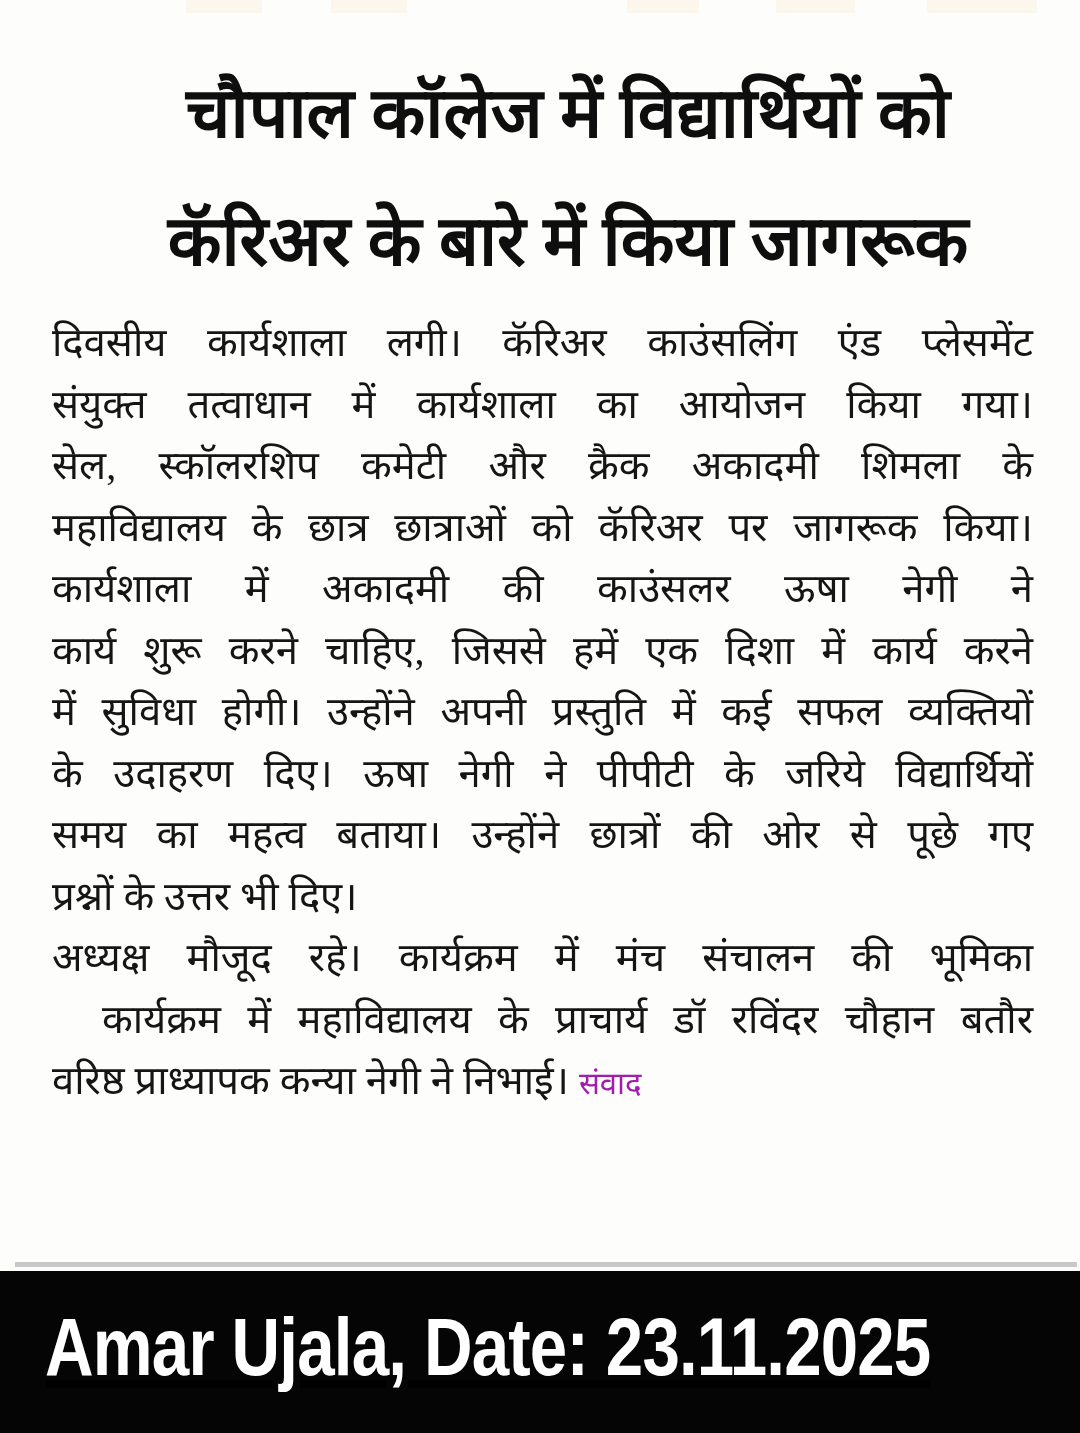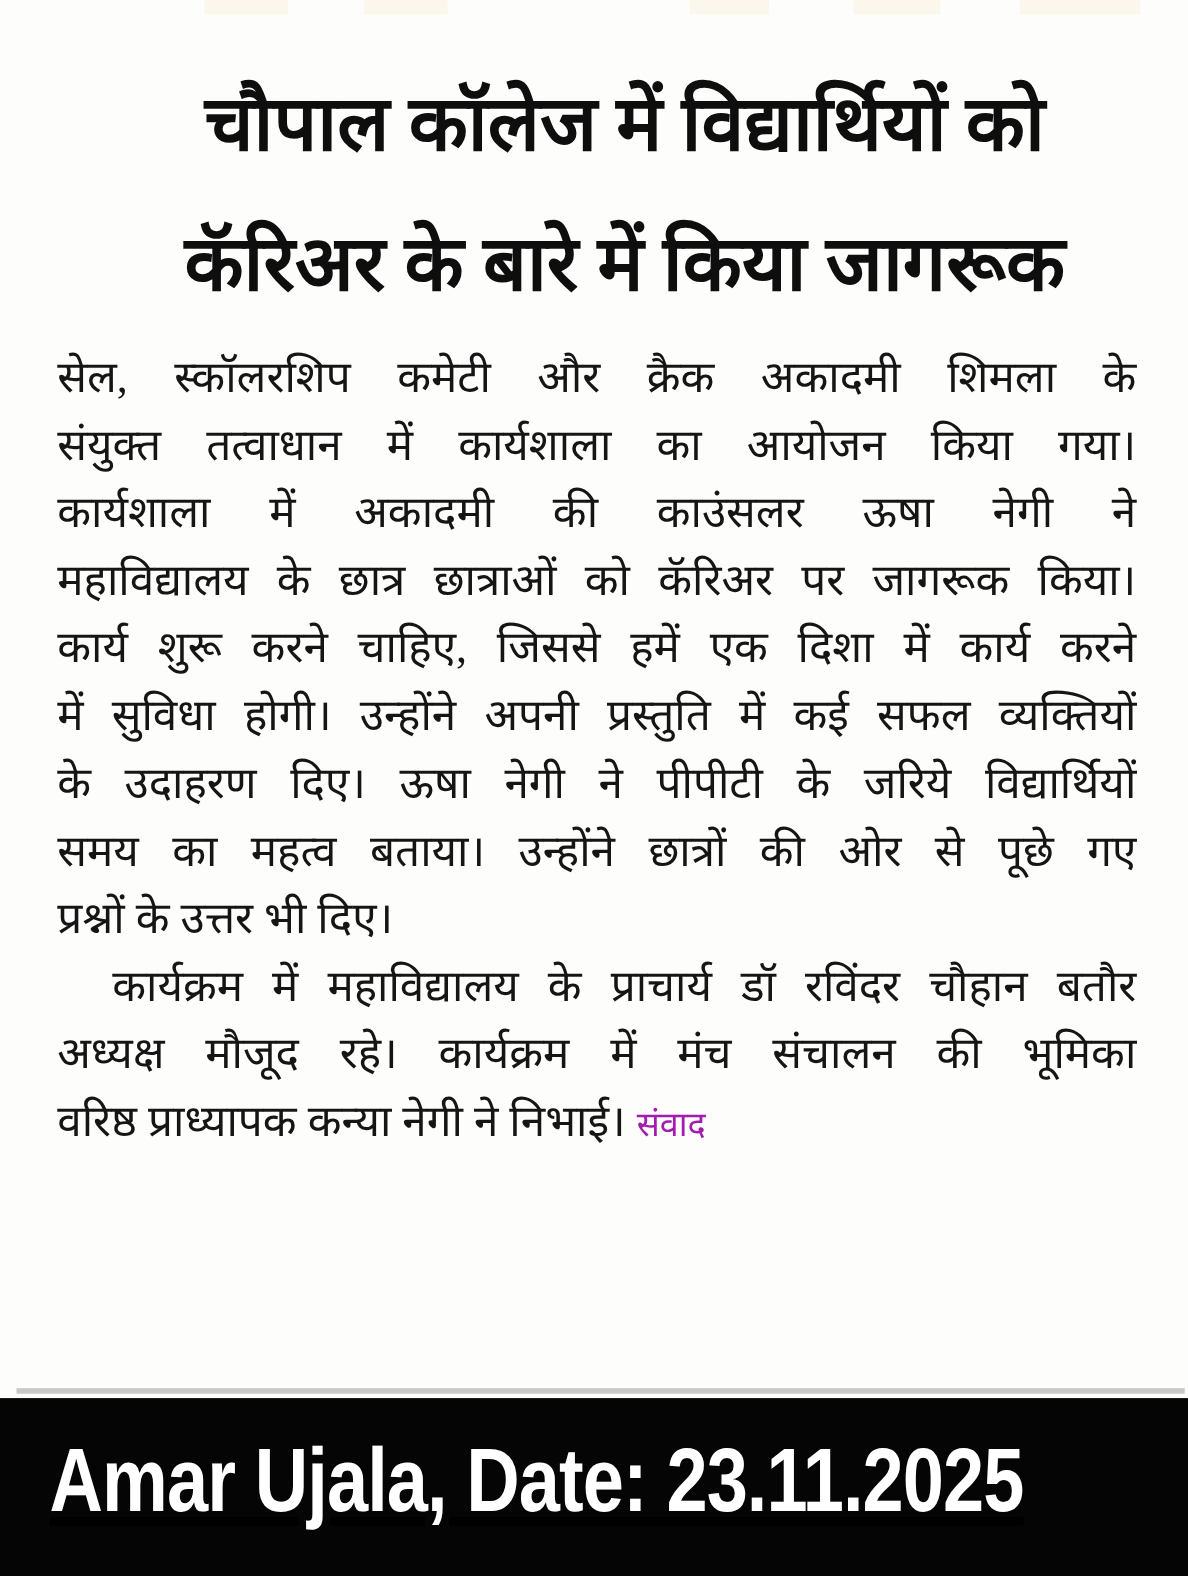--- a/index.html
+++ b/index.html
@@ -120,31 +120,32 @@
   <div class="top-artifact ta3"></div>
   <div class="top-artifact ta4"></div>
   <div class="top-artifact ta5"></div>
 
   <h1 class="headline">
     <div>चौपाल कॉलेज में विद्यार्थियों को</div>
     <div>कॅरिअर के बारे में किया जागरूक</div>
   </h1>
 
   <div class="article-body">
+    <div class="article-line">दिवसीय कार्यशाला लगी। कॅरिअर काउंसलिंग एंड प्लेसमेंट</div>
+    <div class="article-line">संयुक्त तत्वाधान में कार्यशाला का आयोजन किया गया।</div>
     <div class="article-line">सेल, स्कॉलरशिप कमेटी और क्रैक अकादमी शिमला के</div>
-    <div class="article-line">संयुक्त तत्वाधान में कार्यशाला का आयोजन किया गया।</div>
+    <div class="article-line">महाविद्यालय के छात्र छात्राओं को कॅरिअर पर जागरूक किया।</div>
     <div class="article-line">कार्यशाला में अकादमी की काउंसलर ऊषा नेगी ने</div>
-    <div class="article-line">महाविद्यालय के छात्र छात्राओं को कॅरिअर पर जागरूक किया।</div>
     <div class="article-line">कार्य शुरू करने चाहिए, जिससे हमें एक दिशा में कार्य करने</div>
     <div class="article-line">में सुविधा होगी। उन्होंने अपनी प्रस्तुति में कई सफल व्यक्तियों</div>
     <div class="article-line">के उदाहरण दिए। ऊषा नेगी ने पीपीटी के जरिये विद्यार्थियों</div>
     <div class="article-line">समय का महत्व बताया। उन्होंने छात्रों की ओर से पूछे गए</div>
     <div class="article-line left-last">प्रश्नों के उत्तर भी दिए।</div>
+    <div class="article-line">अध्यक्ष मौजूद रहे। कार्यक्रम में मंच संचालन की भूमिका</div>
     <div class="article-line indent">कार्यक्रम में महाविद्यालय के प्राचार्य डॉ रविंदर चौहान बतौर</div>
-    <div class="article-line">अध्यक्ष मौजूद रहे। कार्यक्रम में मंच संचालन की भूमिका</div>
     <div class="article-line left-last"><span>वरिष्ठ प्राध्यापक कन्या नेगी ने निभाई।</span> <span class="credit">संवाद</span></div>
   </div>
 
   <div class="divider-rule"></div>
 
   <div class="source-bar">
     <span class="source-label">Amar Ujala, Date: 23.11.2025</span>
   </div>
 
 </div>

